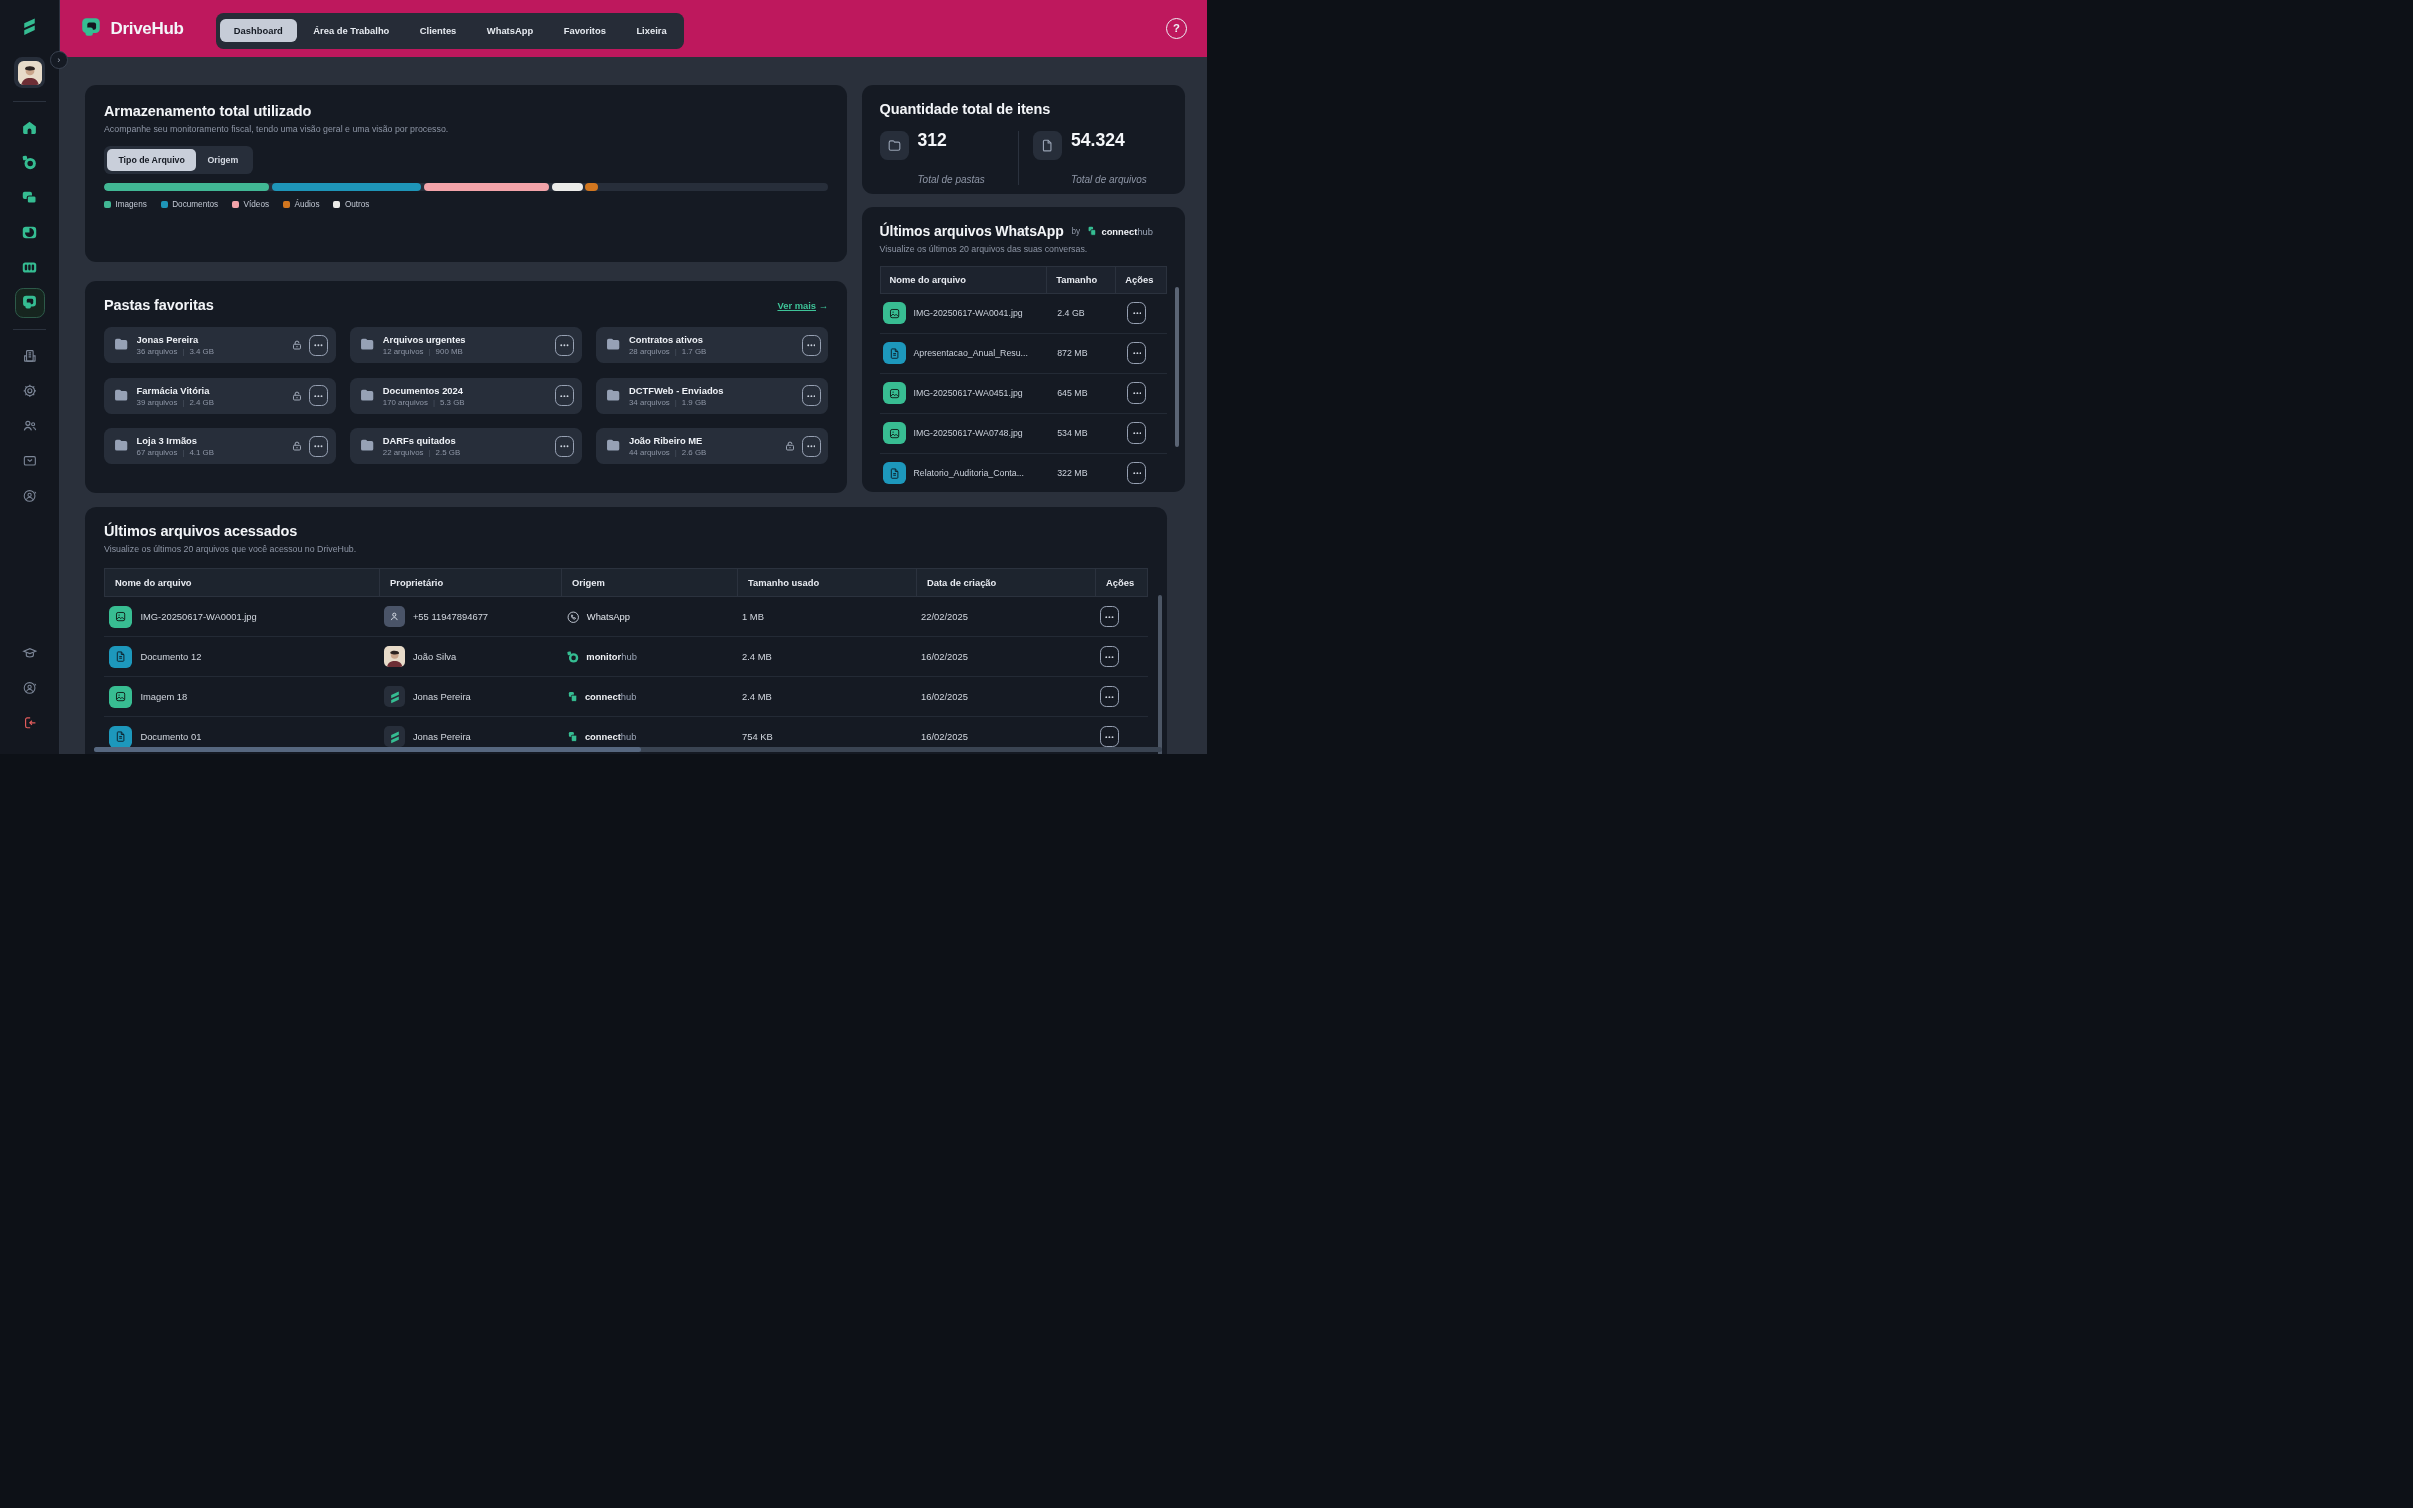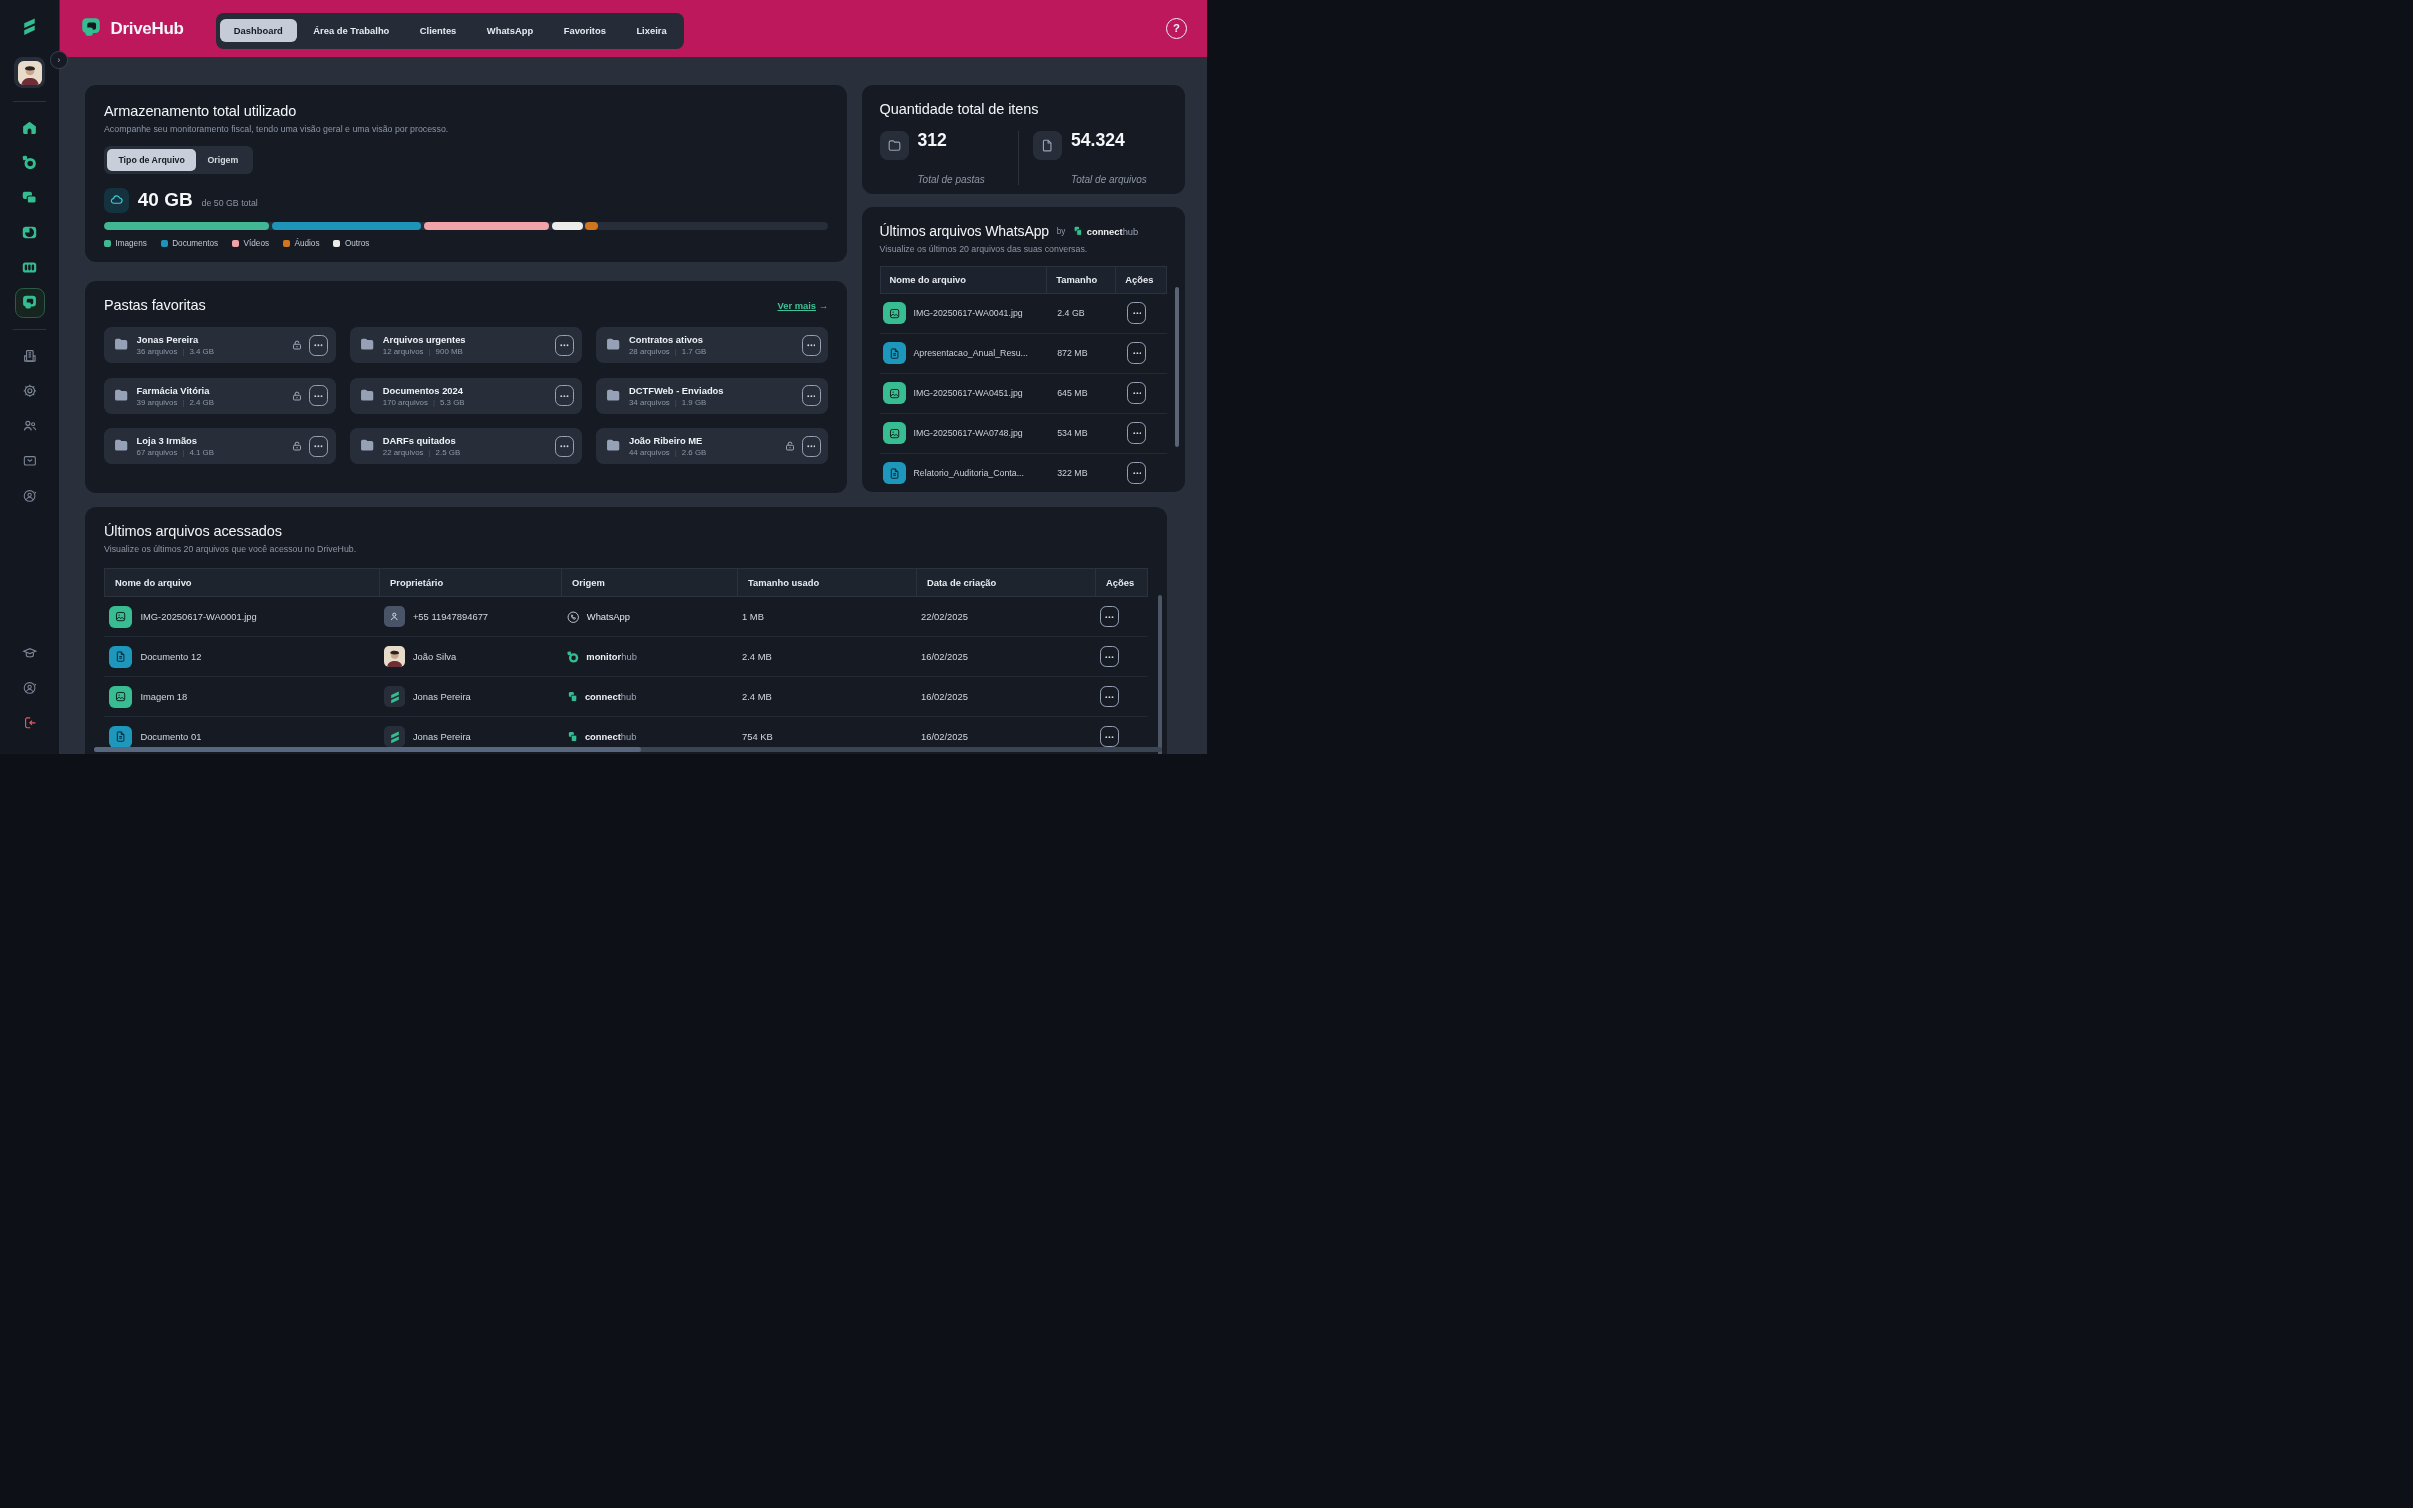--- a/index.html
+++ b/index.html
@@ -27,21 +27,21 @@
   .help-btn { position:absolute; left:1166px; top:17.6px; width:21px; height:21px; border-radius:50%; border:1.6px solid #eef1f6; color:#eef1f6; font-size:11.3px; font-weight:700; text-align:center; line-height:18px; cursor:pointer; }
 
   
   .card { position:absolute; background:#151a23; border-radius:11.3px; }
   #card-storage { left:85px; top:85px; width:762px; height:177px; padding:17.6px 19px; }
   #card-favs    { left:85px; top:281px; width:762px; height:212px; padding:16.3px 19px; }
   #card-recent  { left:85px; top:507px; width:1082px; height:295px; padding:16.3px 19px; overflow:hidden; }
   #card-counts  { left:862px; top:85px; width:323px; height:109px; padding:16.3px 17.6px; }
   #card-wa      { left:862px; top:207px; width:323px; height:285px; padding:16.3px 17.6px; overflow:hidden; }
 
-  .card-title { font-size:14.5px; font-weight:400; color:#f3f5f8; letter-spacing:-0.1px; }
+  .card-title { font-size:14.5px; font-weight:700; color:#f3f5f8; letter-spacing:-0.1px; }
   .card-sub { font-size:8.8px; color:#8e96a6; margin-top:5px; }
 
   
   .seg-toggle { display:inline-flex; background:#272e3a; border-radius:6.3px; padding:3.1px; margin-top:12.6px; }
   .seg-btn { font-size:8.8px; font-weight:600; color:#d4d9e2; padding:5.7px 11.3px; border-radius:5px; cursor:pointer; }
   .seg-btn.active { background:#c9cfda; color:#161b24; }
   .usage-row { display:flex; align-items:center; gap:8.8px; margin-top:14px; }
   .cloud-tile { width:25px; height:25px; border-radius:7px; background:#14333f; display:flex; align-items:center; justify-content:center; }
   .usage-big { font-size:19px; font-weight:800; color:#f6f8fa; }
   .usage-note { font-size:8.8px; color:#8e96a6; margin-top:5px; }
@@ -262,29 +262,20 @@
 
   <div class="collapse-btn">›</div>
 
   <div class="card" id="card-storage">
     <div class="card-title">Armazenamento total utilizado</div>
     <div class="card-sub">Acompanhe seu monitoramento fiscal, tendo uma visão geral e uma visão por processo.</div>
     <div class="seg-toggle">
       <div class="seg-btn active">Tipo de Arquivo</div>
       <div class="seg-btn">Origem</div>
     </div>
-    <div class="usage-row">
-      <div class="cloud-tile">
-        <svg width="14.5" height="14.5" viewBox="0 0 24 24" fill="none" stroke="#41c7d9" stroke-width="1.9" stroke-linecap="round" stroke-linejoin="round">
-            <path d="M16.8 17H8a3.9 3.9 0 0 1-.4-7.8 5.1 5.1 0 0 1 9.9-1A3.95 3.95 0 0 1 16.8 17z"></path>
-          </svg>
-      </div>
-      <span class="usage-big">40 GB</span>
-      <span class="usage-note">de 50 GB total</span>
-    </div>
     <div class="stor-bar">
       <div class="stor-seg" style="width: 22.8%; background: rgb(65, 183, 148);"></div>
       <div class="stor-seg" style="width: 20.7%; background: rgb(30, 149, 184);"></div>
       <div class="stor-seg" style="width: 17.3%; background: rgb(242, 163, 169);"></div>
       <div class="stor-seg" style="width: 4.3%; background: rgb(235, 235, 233);"></div>
       <div class="stor-seg" style="width: 1.8%; background: rgb(209, 118, 31);"></div>
     </div>
     <div class="legend">
       <div class="leg-item">
           <span class="leg-dot" style="background: rgb(65, 183, 148);"></span>

